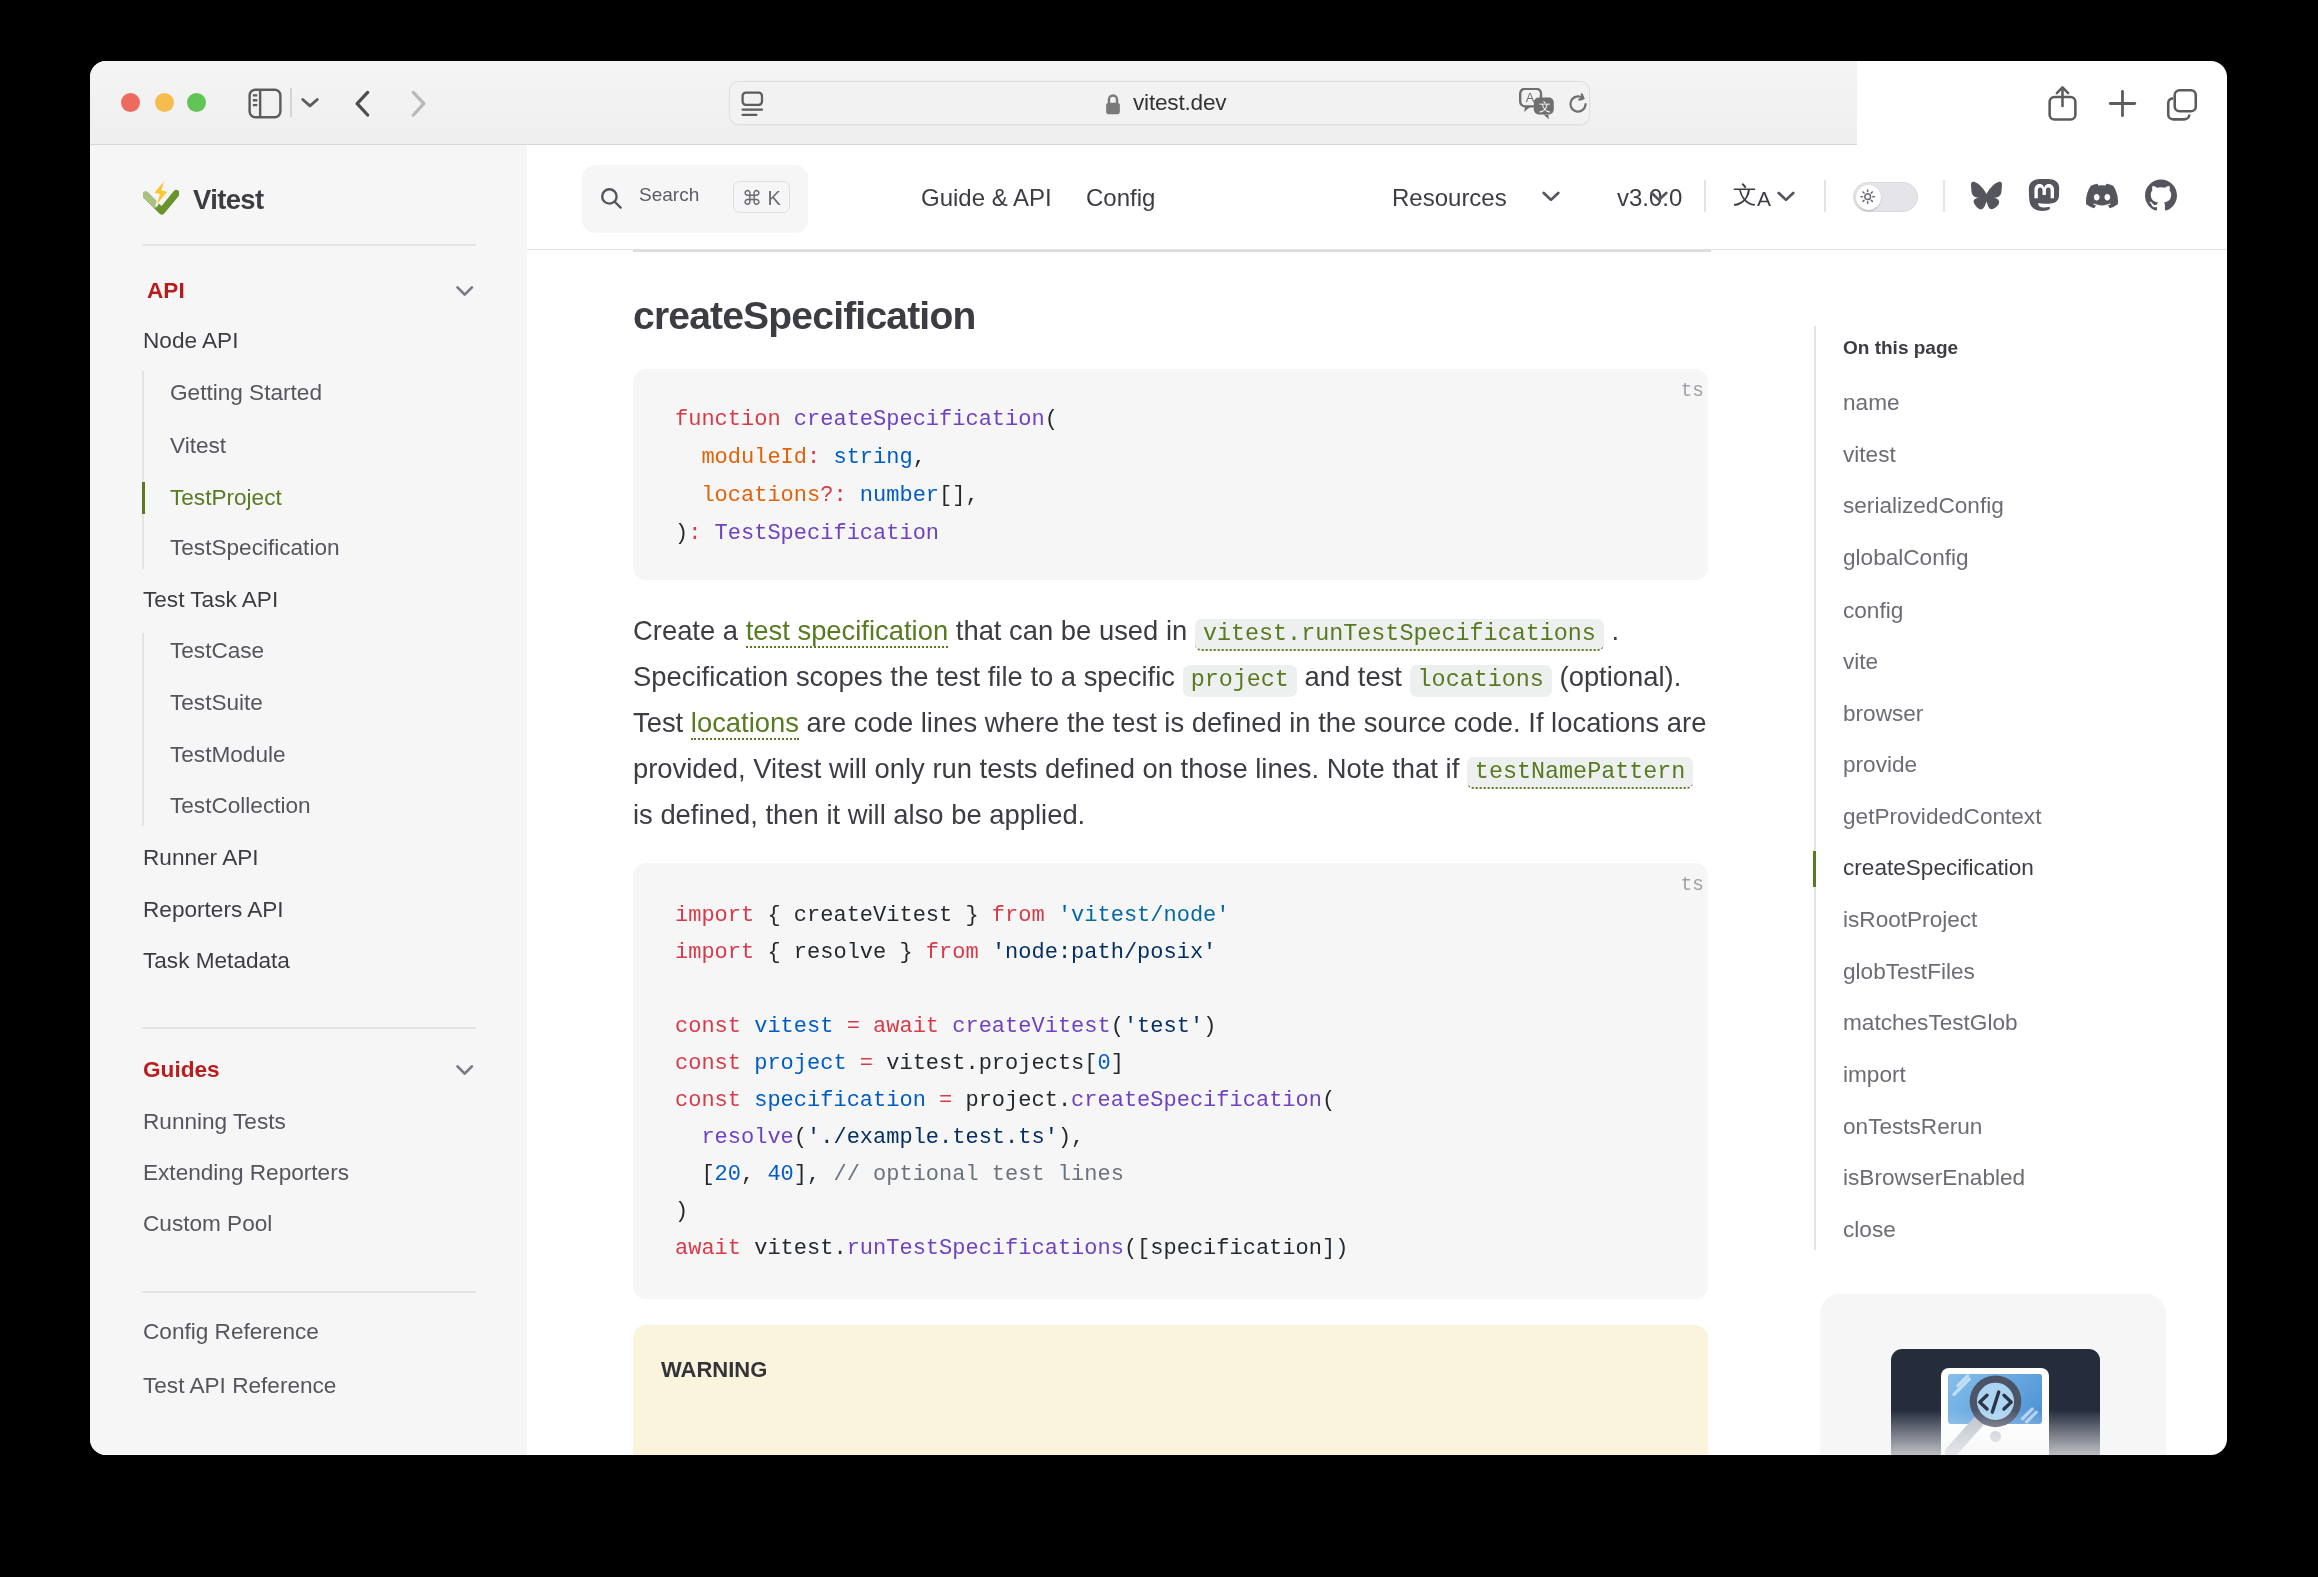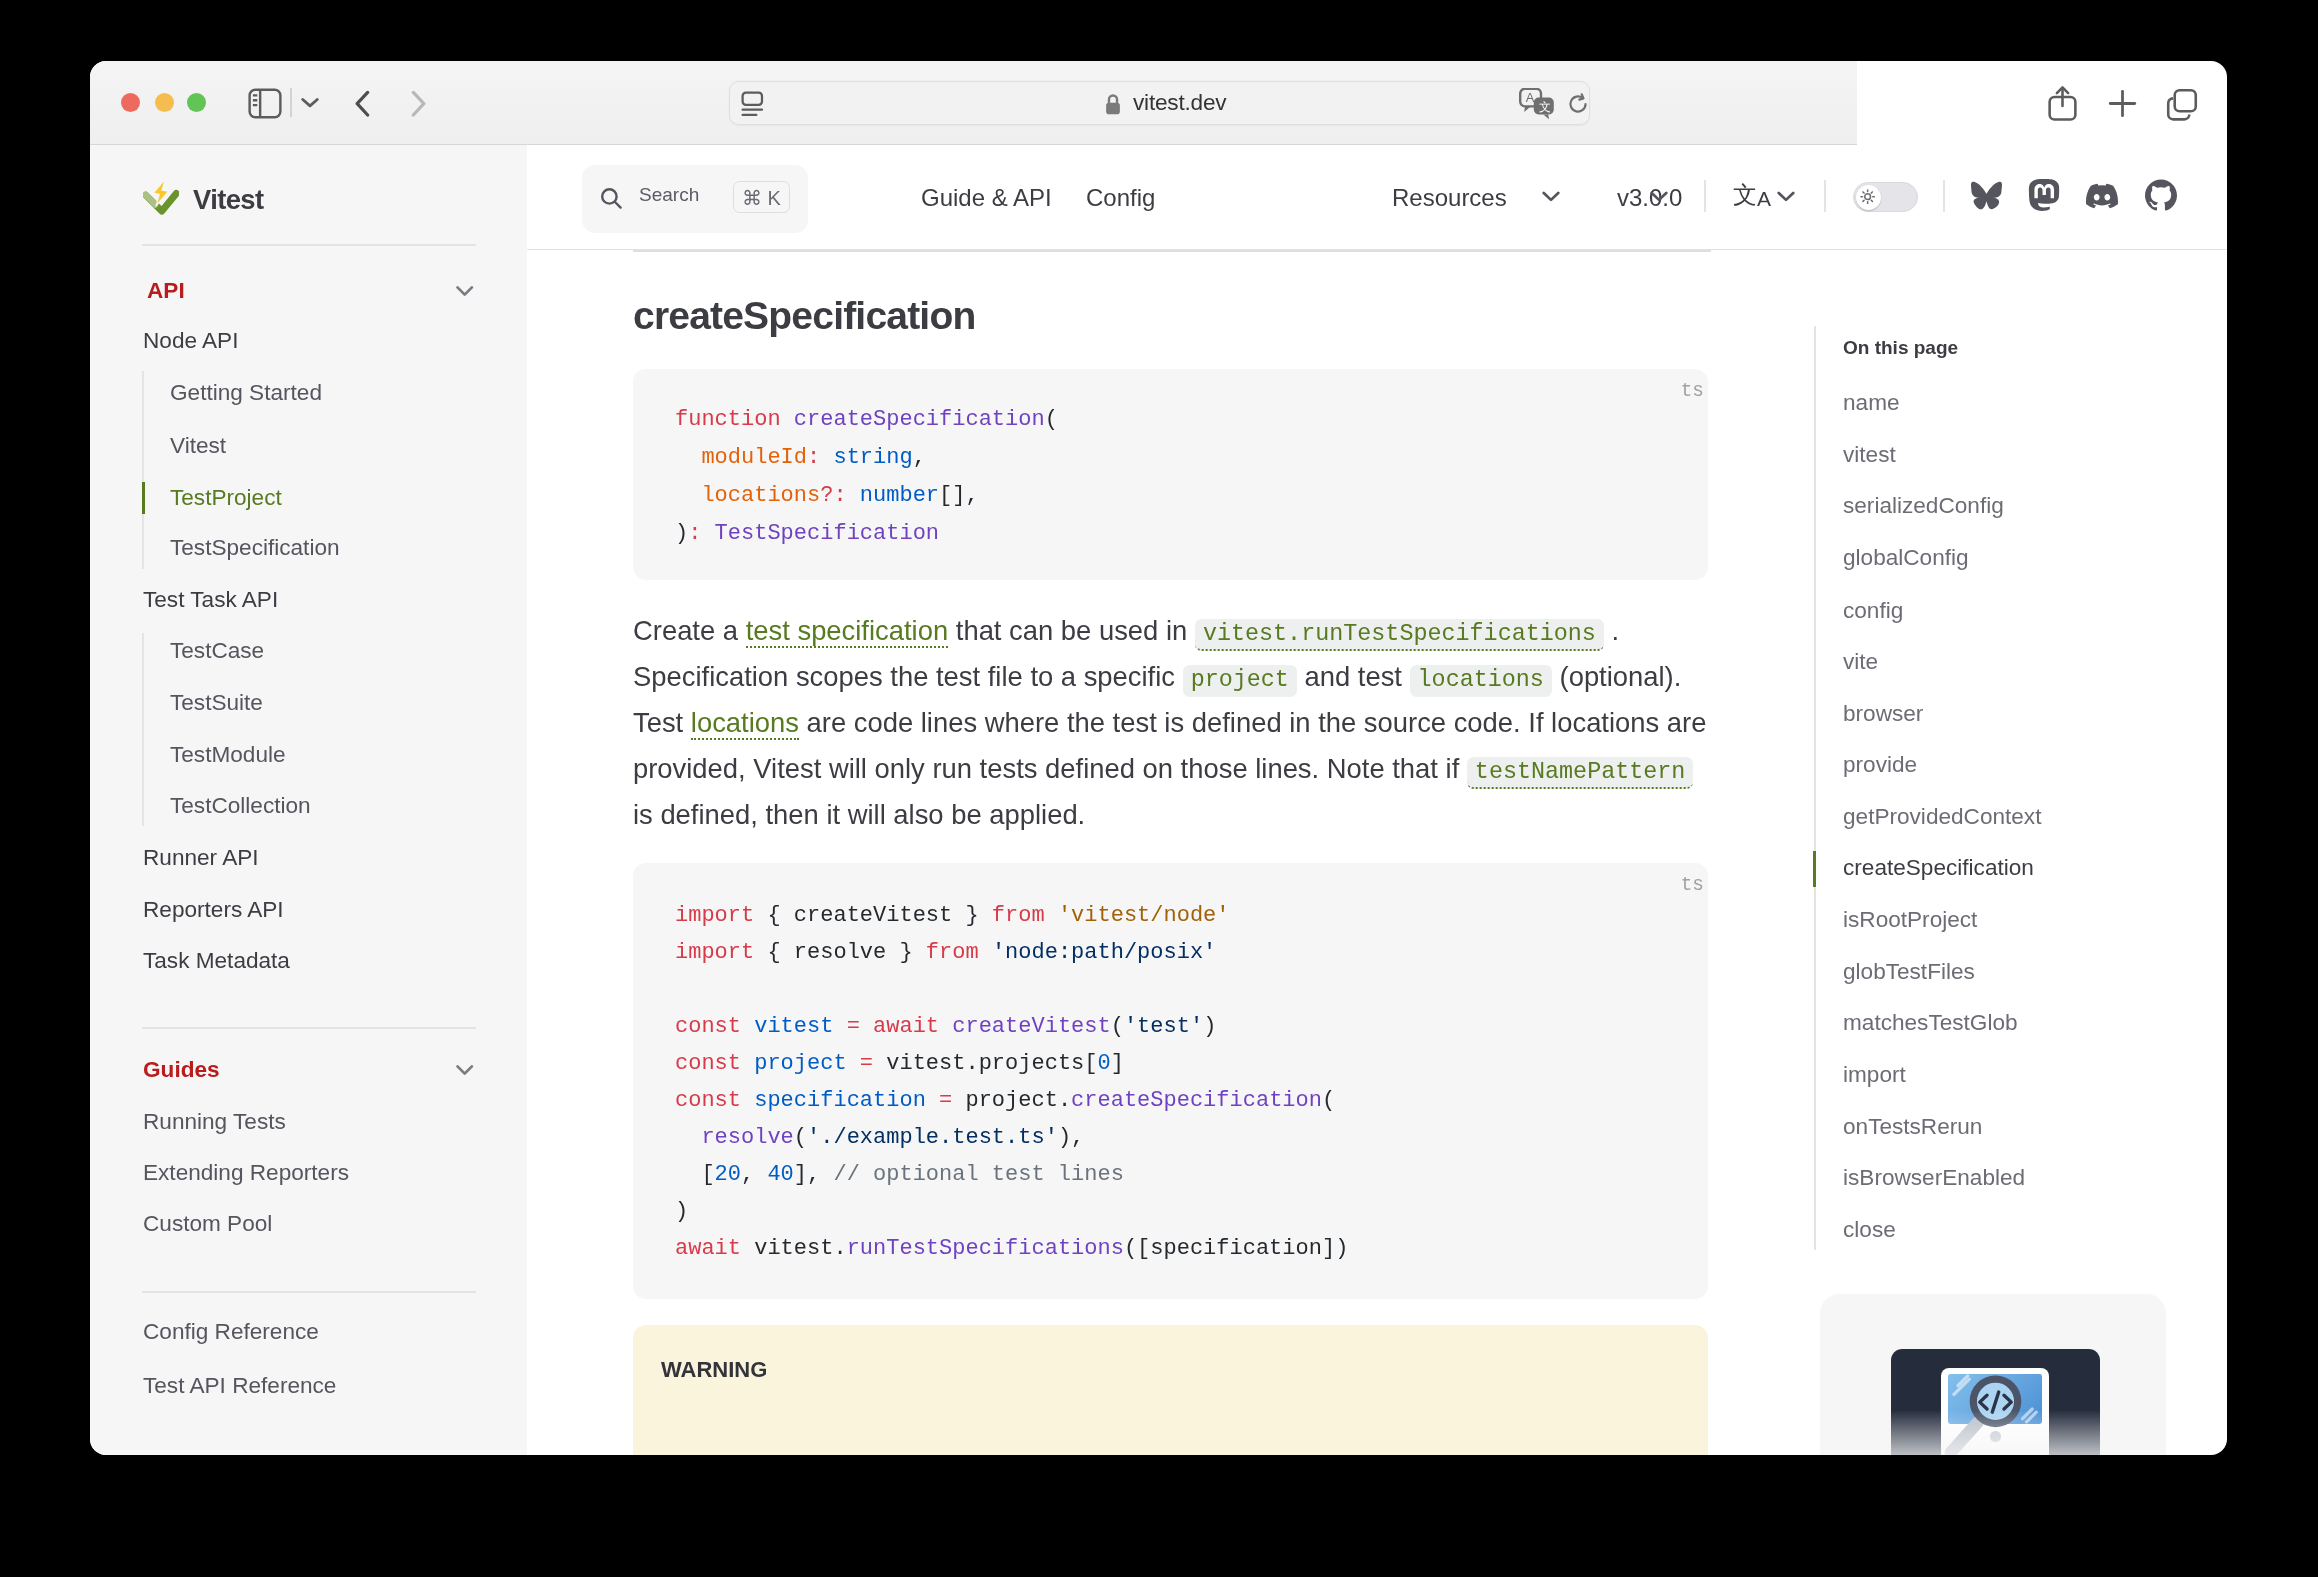--- a/index.html
+++ b/index.html
@@ -212,21 +212,21 @@
   <div class="abs doc" style="left:543px; top:547px; line-height:46px; white-space:nowrap;">
     Create a <a class="green" style="border-bottom:2.4px dotted #587a20;">test specification</a> that can be used in <span class="icode" style="border-bottom:2.4px dotted #587a20;">vitest.runTestSpecifications</span> .<br>
     Specification scopes the test file to a specific <span class="icode">project</span> and test <span class="icode">locations</span> (optional).<br>
     Test <a class="green" style="border-bottom:2.4px dotted #587a20;">locations</a> are code lines where the test is defined in the source code. If locations are<br>
     provided, Vitest will only run tests defined on those lines. Note that if <span class="icode" style="border-bottom:2.4px dotted #587a20;">testNamePattern</span><br>
     is defined, then it will also be applied.
   </div>
 
   <div class="codebg abs" style="left:543px; top:802px; width:1075px; height:436px;"></div>
   <div class="abs mono" style="left:1566px; top:813px; width:48px; text-align:right; font-size:19.4px; color:#a0a0a6;">ts</div>
-  <div class="abs mono" style="left:585px; top:836px; font-size:22px; line-height:37px; white-space:pre; color:#24292e;"><span style="color:#d73a49">import</span> { createVitest } <span style="color:#d73a49">from</span> <span style="color:#a16207">'vitest/node'</span>
+  <div class="abs mono" style="left:585px; top:836px; font-size:22px; line-height:37px; white-space:pre; color:#24292e;"><span style="color:#d73a49">import</span> { createVitest } <span style="color:#d73a49">from</span> <span style="color:#0369a1">'vitest/node'</span>
 <span style="color:#d73a49">import</span> { resolve } <span style="color:#d73a49">from</span> <span style="color:#032f62">'node:path/posix'</span>
 
 <span style="color:#d73a49">const</span> <span style="color:#005cc5">vitest</span> <span style="color:#d73a49">=</span> <span style="color:#d73a49">await</span> <span style="color:#6f42c1">createVitest</span>(<span style="color:#032f62">'test'</span>)
 <span style="color:#d73a49">const</span> <span style="color:#005cc5">project</span> <span style="color:#d73a49">=</span> vitest.projects[<span style="color:#005cc5">0</span>]
 <span style="color:#d73a49">const</span> <span style="color:#005cc5">specification</span> <span style="color:#d73a49">=</span> project.<span style="color:#6f42c1">createSpecification</span>(
   <span style="color:#6f42c1">resolve</span>(<span style="color:#032f62">'./example.test.ts'</span>),
   [<span style="color:#005cc5">20</span>, <span style="color:#005cc5">40</span>], <span style="color:#6a737d">// optional test lines</span>
 )
 <span style="color:#d73a49">await</span> vitest.<span style="color:#6f42c1">runTestSpecifications</span>([specification])</div>
 

